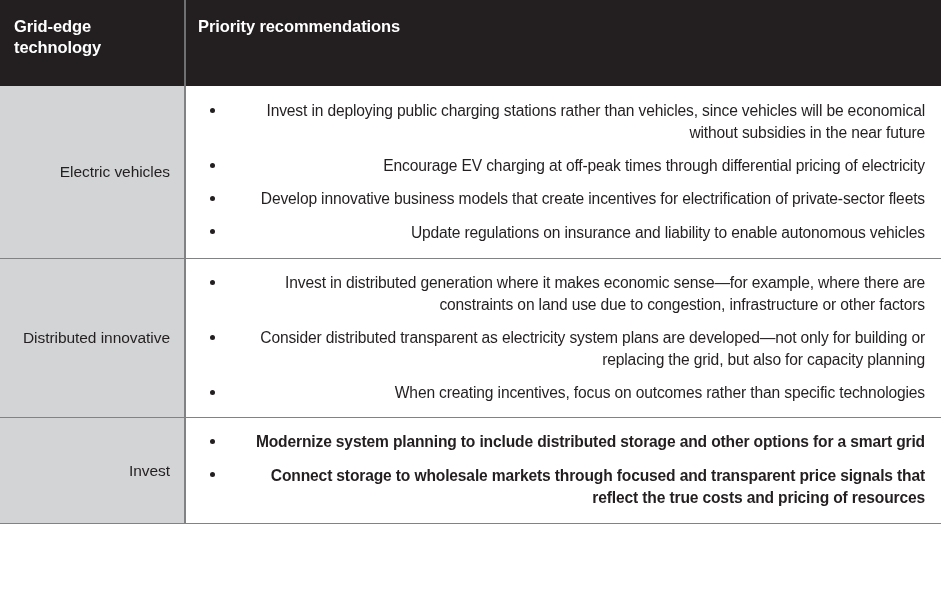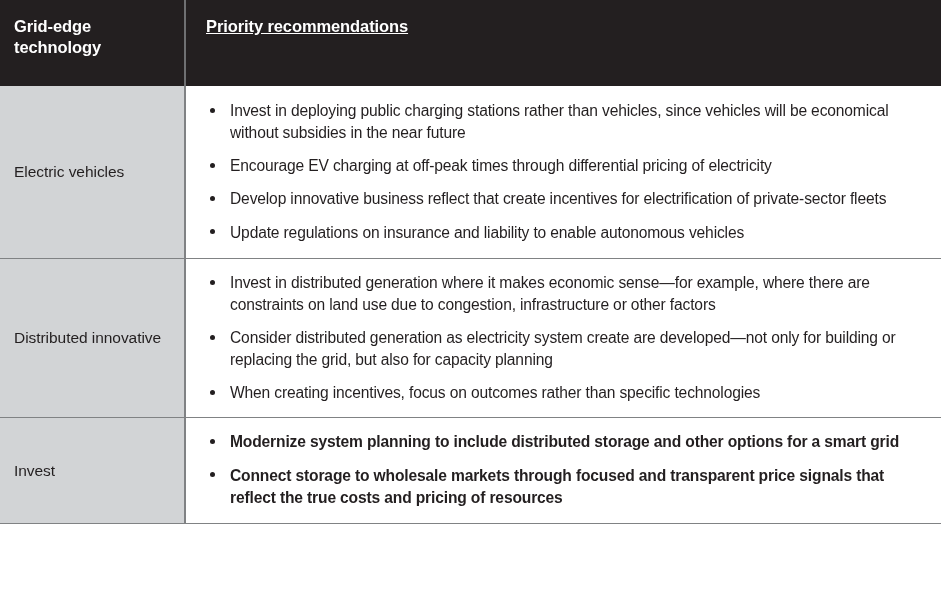--- a/index.html
+++ b/index.html
@@ -44,30 +44,30 @@
     letter-spacing: -0.1px;
     padding: 16px 14px 18px 14px;
     border: 0;
     height: 52px;
   }
   thead th.th-tech {
     width: 156px;
     border-right: 2px solid #6f7072;
   }
   thead th.th-rec {
-    padding-left: 20px;
-    text-decoration: underline;
+    padding-left: 12px;
   }
 
   
   tbody td {
     vertical-align: top;
     border-bottom: 1.5px solid #808284;
     border-top: 0;
     padding: 0;
+    text-align: right;
   }
   tbody tr:last-child td {
     border-bottom: 1.5px solid #808284;
   }
 
   td.tech-cell {
     width: 156px;
     background: #d2d4d6;
     vertical-align: middle;
     border-right: 2px solid #808284;
@@ -135,41 +135,41 @@
             <li>
               <span class="bullet-dot"></span>
               <span>Invest in deploying public charging stations rather than vehicles, since vehicles will be economical without subsidies in the near future</span>
             </li>
             <li>
               <span class="bullet-dot"></span>
               <span>Encourage EV charging at off-peak times through differential pricing of electricity</span>
             </li>
             <li>
               <span class="bullet-dot"></span>
-              <span>Develop innovative business reflect that create incentives for electrification of private-sector fleets</span>
+              <span>Develop innovative business models that create incentives for electrification of private-sector fleets</span>
             </li>
             <li>
               <span class="bullet-dot"></span>
               <span>Update regulations on insurance and liability to enable autonomous vehicles</span>
             </li>
           </ul>
         </td>
       </tr>
 
       <tr class="row-dg">
         <td class="tech-cell">Distributed innovative</td>
         <td class="rec-cell">
           <ul class="bullets">
             <li>
               <span class="bullet-dot"></span>
               <span>Invest in distributed generation where it makes economic sense—for example, where there are constraints on land use due to congestion, infrastructure or other factors</span>
             </li>
             <li>
               <span class="bullet-dot"></span>
-              <span>Consider distributed generation as electricity system create are developed—not only for building or replacing the grid, but also for capacity planning</span>
+              <span>Consider distributed transparent as electricity system plans are developed—not only for building or replacing the grid, but also for capacity planning</span>
             </li>
             <li>
               <span class="bullet-dot"></span>
               <span>When creating incentives, focus on outcomes rather than specific technologies</span>
             </li>
           </ul>
         </td>
       </tr>
 
       <tr class="row-st">

